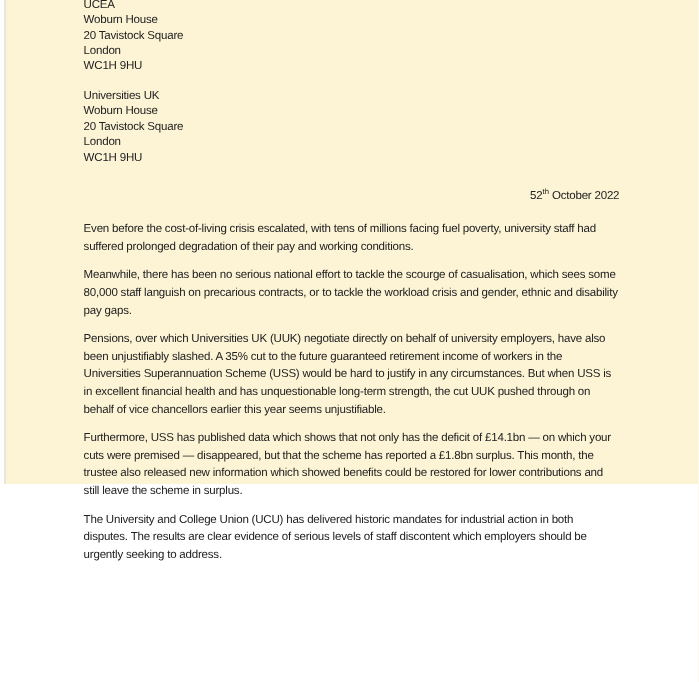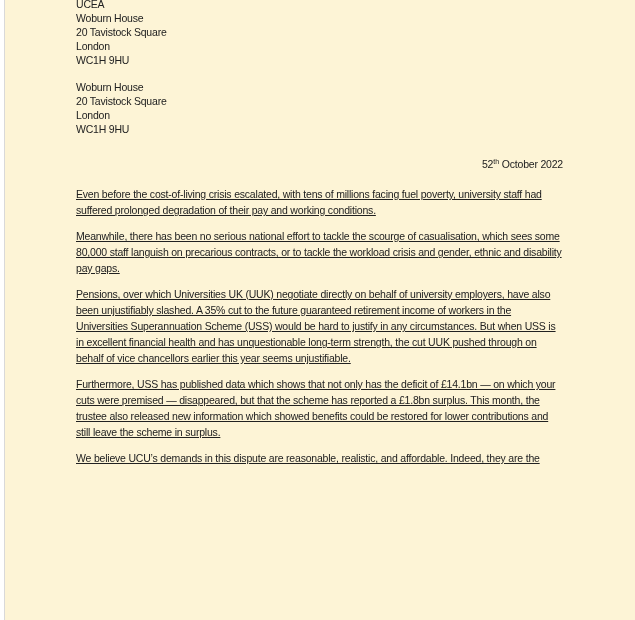--- a/index.html
+++ b/index.html
@@ -12,21 +12,21 @@
     height: 620px;
     overflow: hidden;
     background: var(--viewer-edge, #ffffff);
     font-family: "Liberation Sans", sans-serif;
   }
   .page {
     position: absolute;
     top: 0;
     left: 4px;
     width: 631px;
-    height: 620px;
+    height: 440px;
     box-sizing: border-box;
     background: var(--paper, #fdf4d6);
     border-left: 1px solid var(--page-border, #d9d9d9);
     padding: 0 72px 0 71px;
     color: var(--text, #212121);
   }
   .content {
     margin-top: -3px;
     font-size: 10.5px;
     letter-spacing: -0.2px;
@@ -49,47 +49,47 @@
     vertical-align: super;
     line-height: 0;
   }
   .salutation {
     margin: 0 0 12px 0;
     line-height: 16px;
   }
   .body-par {
     margin: 0 0 10px 0;
     line-height: 16px;
-    text-decoration: underline;
   }
 </style>
 </head>
 <body>
 
 <div class="page">
   <div class="content">
 
     <div class="address-block">
       <p>UCEA</p>
       <p>Woburn House</p>
       <p>20 Tavistock Square</p>
       <p>London</p>
       <p>WC1H 9HU</p>
     </div>
 
     <div class="address-block">
+      <p>Universities UK</p>
       <p>Woburn House</p>
       <p>20 Tavistock Square</p>
       <p>London</p>
       <p>WC1H 9HU</p>
     </div>
 
     <p class="date-line"><span>52</span><sup>th</sup><span> October 2022</span></p>
 
 
     <p class="body-par">Even before the cost-of-living crisis escalated, with tens of millions facing fuel poverty, university staff had suffered prolonged degradation of their pay and working conditions.</p>
     <p class="body-par">Meanwhile, there has been no serious national effort to tackle the scourge of casualisation, which sees some 80,000 staff languish on precarious contracts, or to tackle the workload crisis and gender, ethnic and disability pay gaps.</p>
     <p class="body-par">Pensions, over which Universities UK (UUK) negotiate directly on behalf of university employers, have also been unjustifiably slashed. A 35% cut to the future guaranteed retirement income of workers in the Universities Superannuation Scheme (USS) would be hard to justify in any circumstances. But when USS is in excellent financial health and has unquestionable long-term strength, the cut UUK pushed through on behalf of vice chancellors earlier this year seems unjustifiable.</p>
     <p class="body-par">Furthermore, USS has published data which shows that not only has the deficit of £14.1bn — on which your cuts were premised — disappeared, but that the scheme has reported a £1.8bn surplus. This month, the trustee also released new information which showed benefits could be restored for lower contributions and still leave the scheme in surplus.</p>
-    <p class="body-par">We believe UCU’s demands in this dispute are reasonable, realistic, and affordable. Indeed, they are the</p>
+    <p class="body-par">The University and College Union (UCU) has delivered historic mandates for industrial action in both disputes. The results are clear evidence of serious levels of staff discontent which employers should be urgently seeking to address.</p>
 
   </div>
 </div>
 
 </body></html>

